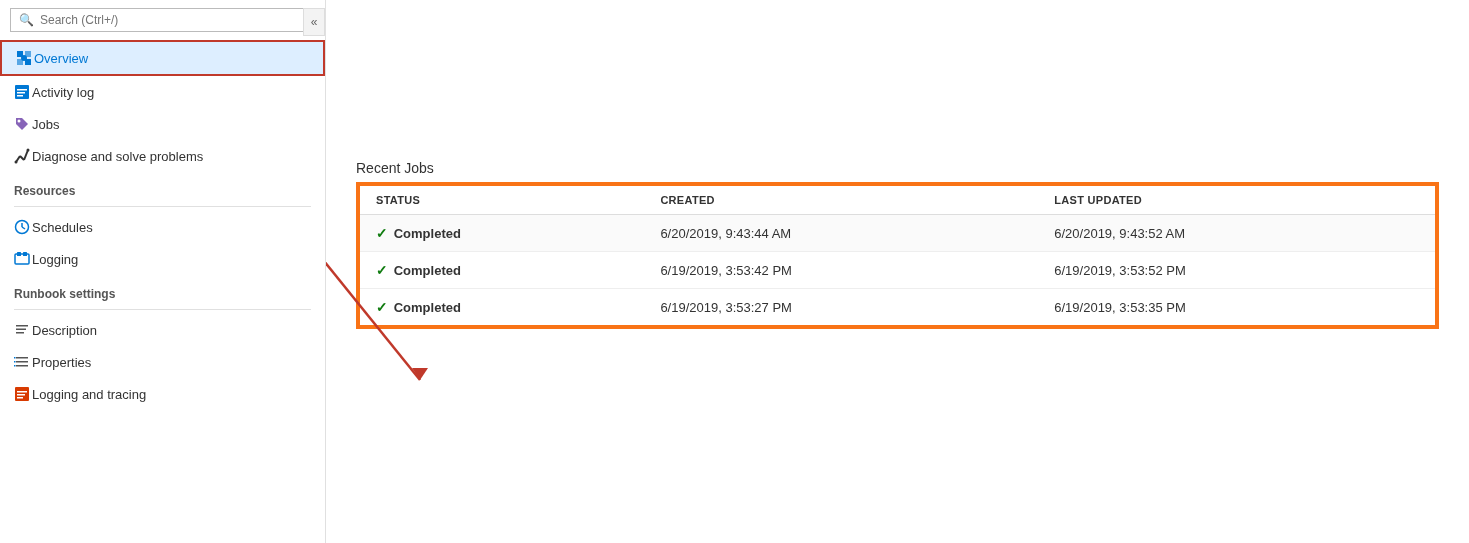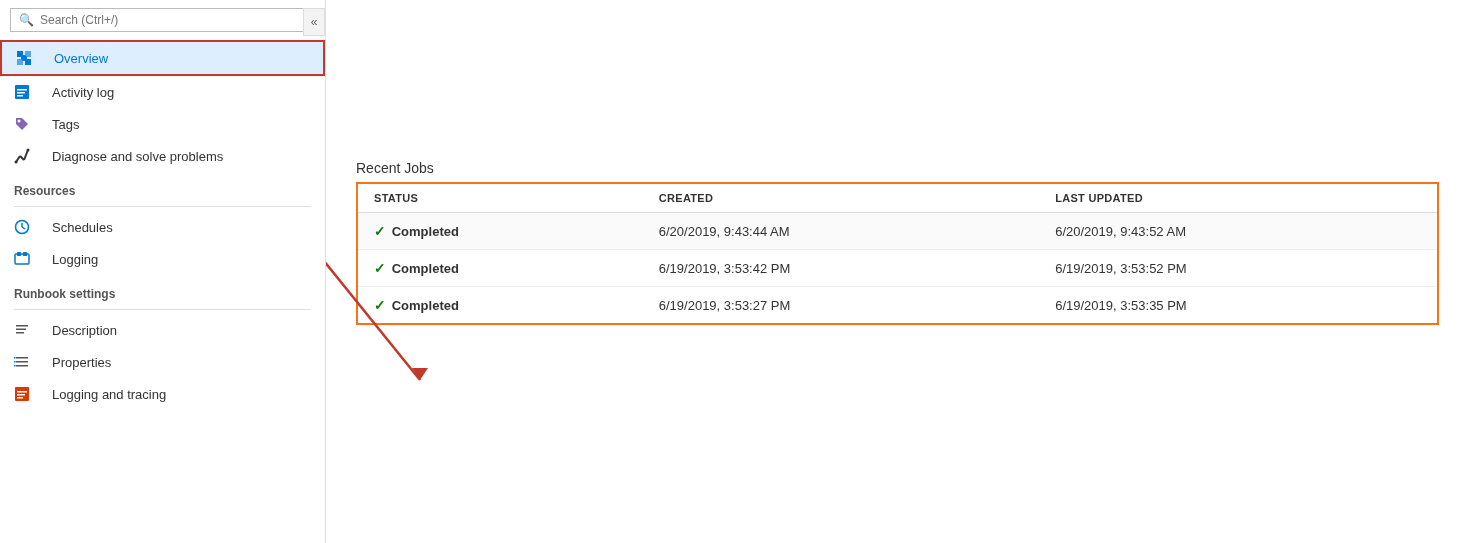--- a/index.html
+++ b/index.html
@@ -59,21 +59,21 @@
       justify-content: center;
       font-size: 12px;
       color: #666;
     }
 
     .nav-item {
       display: flex;
       align-items: center;
       padding: 8px 14px;
       cursor: pointer;
-      gap: 22px;
+      gap: 2px;
       font-size: 13px;
       color: #333;
     }
 
     .nav-item.active {
       background: #ddeeff;
       border: 2px solid #c0392b;
       color: #0078d4;
     }
 
@@ -112,21 +112,21 @@
     .recent-jobs-title {
       font-size: 14px;
       color: #333;
       margin-bottom: 6px;
       margin-top: 140px;
     }
 
     .jobs-table {
       width: 100%;
       border-collapse: collapse;
-      border: 2px solid #f97316;
+      border: 4px solid #f97316;
     }
 
     .jobs-table th {
       text-align: left;
       padding: 8px 16px;
       font-size: 11px;
       font-weight: 600;
       color: #333;
       border-bottom: 1px solid #ddd;
       background: #fff;
@@ -210,21 +210,21 @@
     <span>Activity log</span>
   </div>
 
   <div class="nav-item">
     <span class="nav-icon">
       <svg width="16" height="16" viewBox="0 0 16 16">
         <path d="M2 2 L8 2 L14 8 L8 14 L2 8 Z" fill="#8764b8"></path>
         <circle cx="5" cy="5" r="1.5" fill="white"></circle>
       </svg>
     </span>
-    <span>Tags</span>
+    <span>Jobs</span>
   </div>
 
   <div class="nav-item">
     <span class="nav-icon">
       <svg width="16" height="16" viewBox="0 0 16 16">
         <line x1="2" y1="14" x2="6" y2="8" stroke="#333" stroke-width="2"></line>
         <line x1="6" y1="8" x2="10" y2="12" stroke="#333" stroke-width="2"></line>
         <line x1="10" y1="12" x2="14" y2="2" stroke="#333" stroke-width="2"></line>
         <circle cx="2" cy="14" r="1.5" fill="#333"></circle>
         <circle cx="14" cy="2" r="1.5" fill="#333"></circle>

